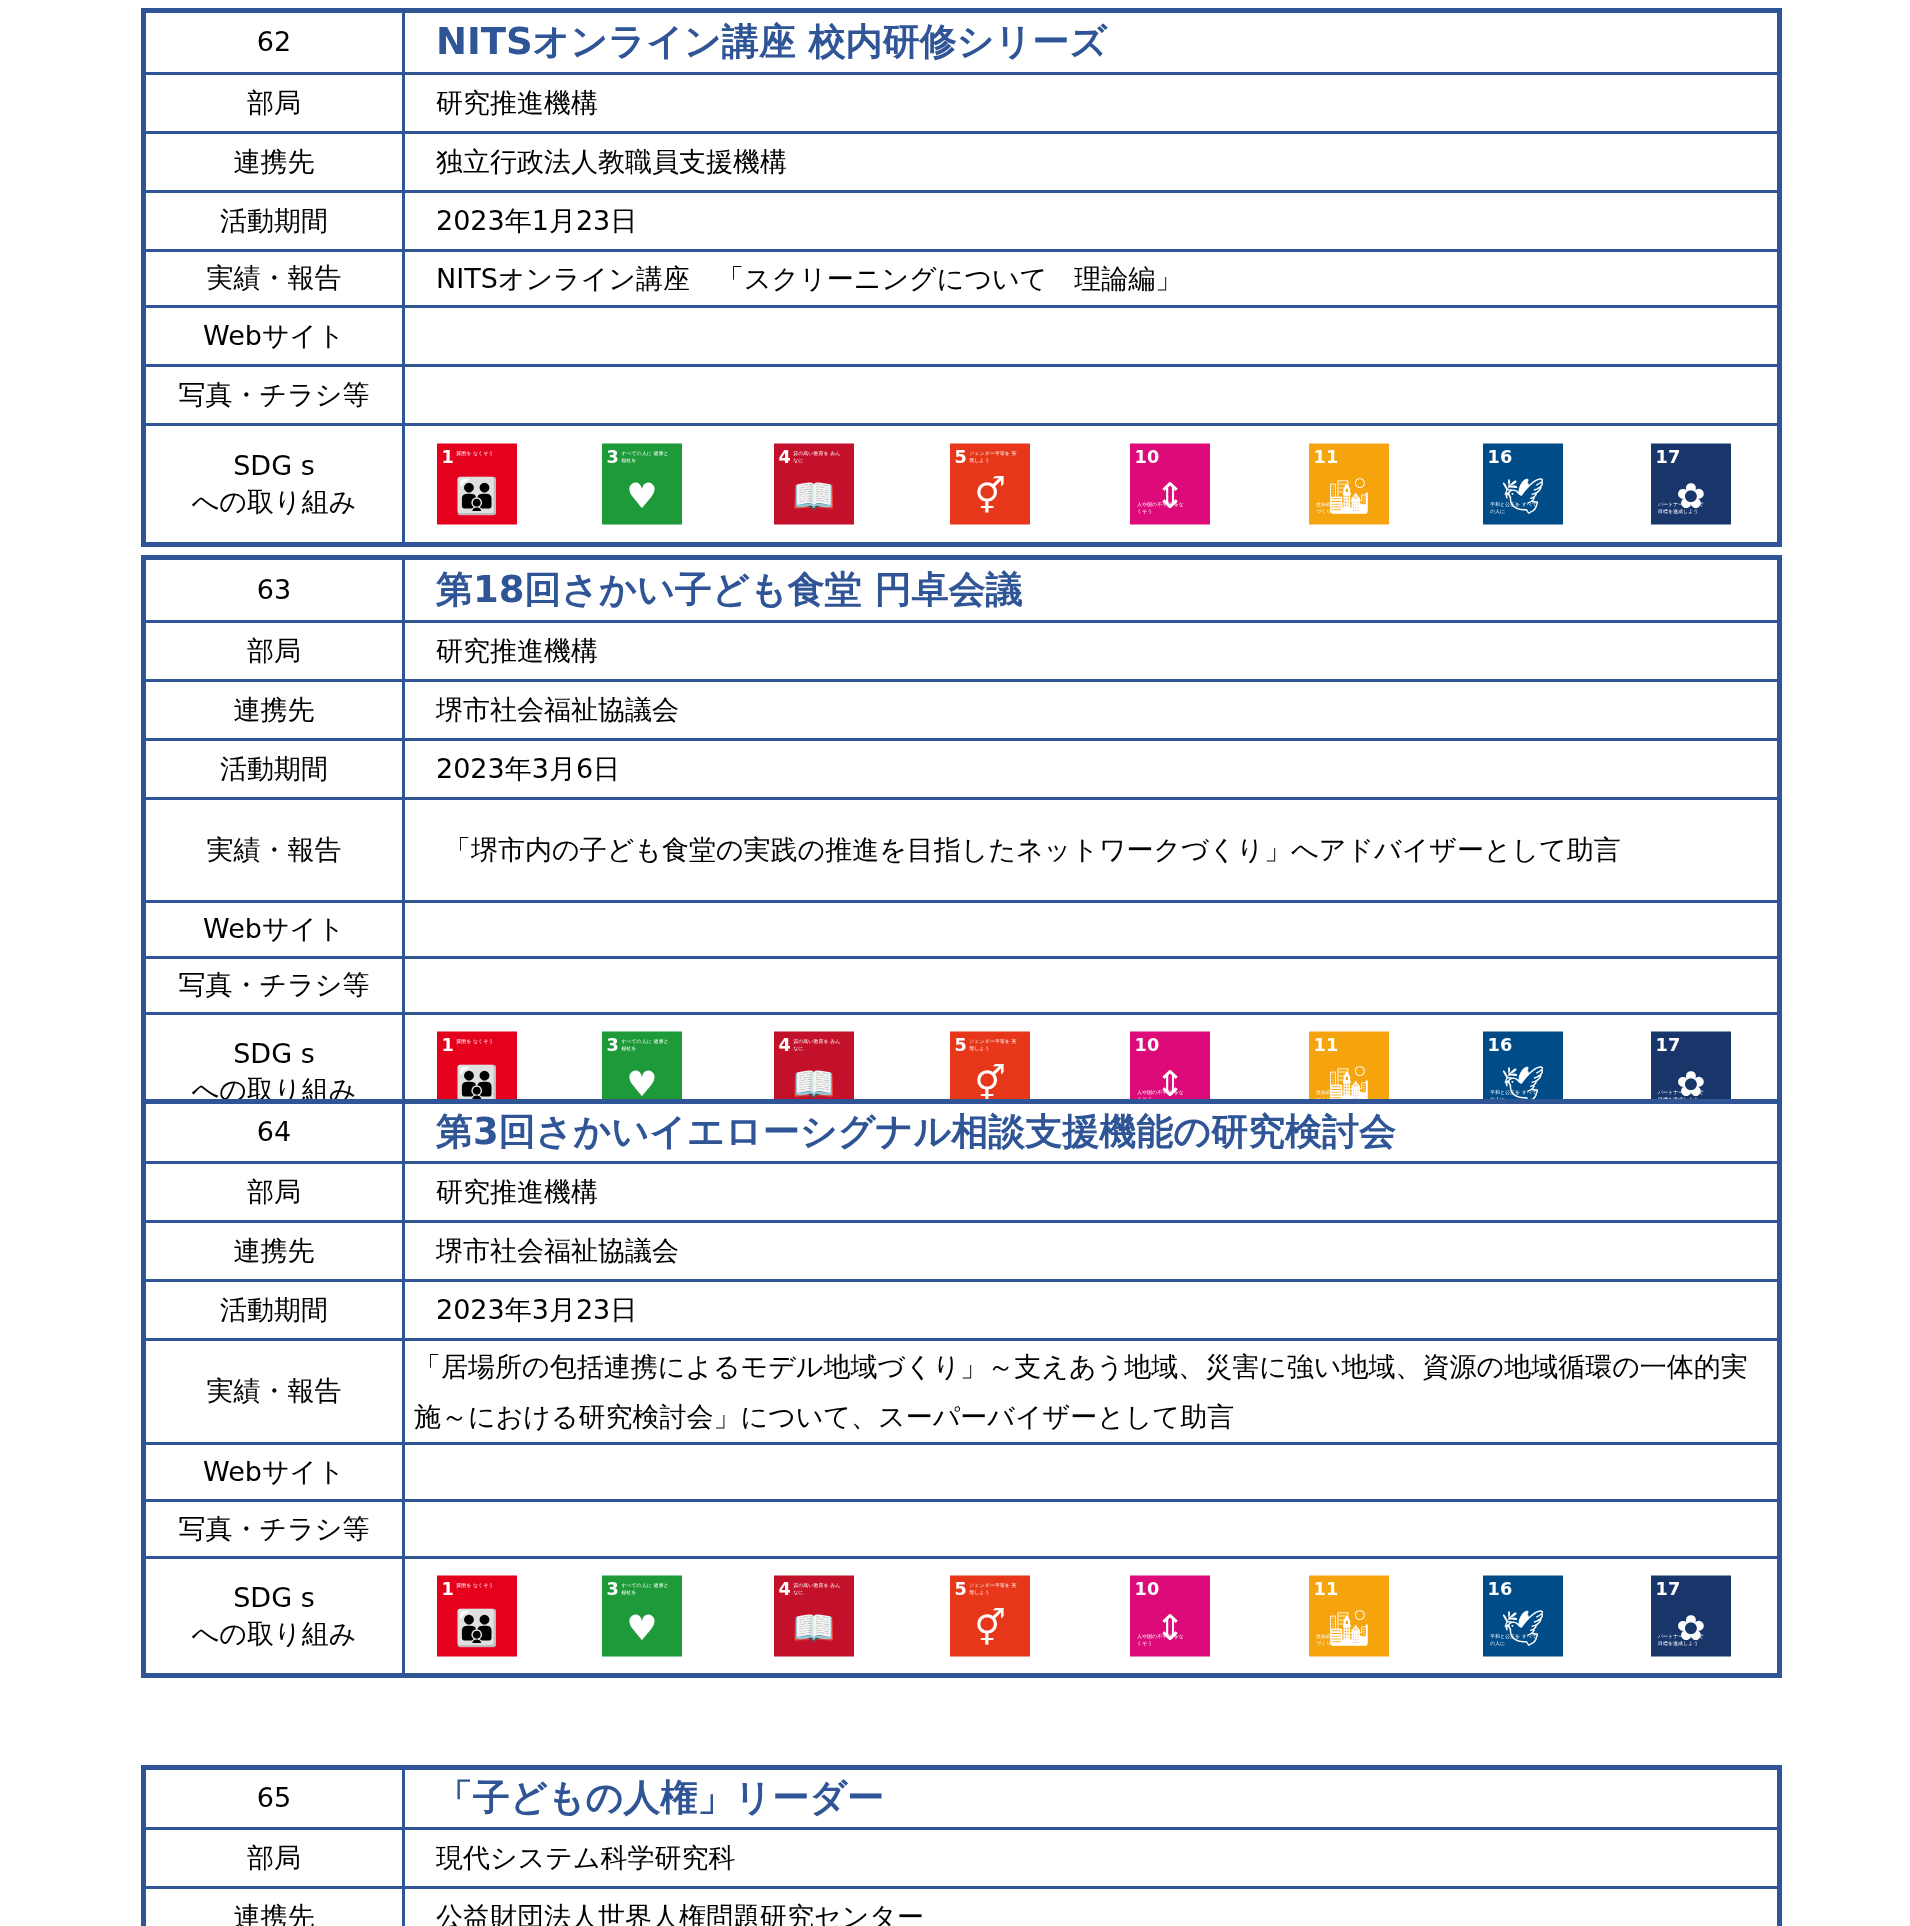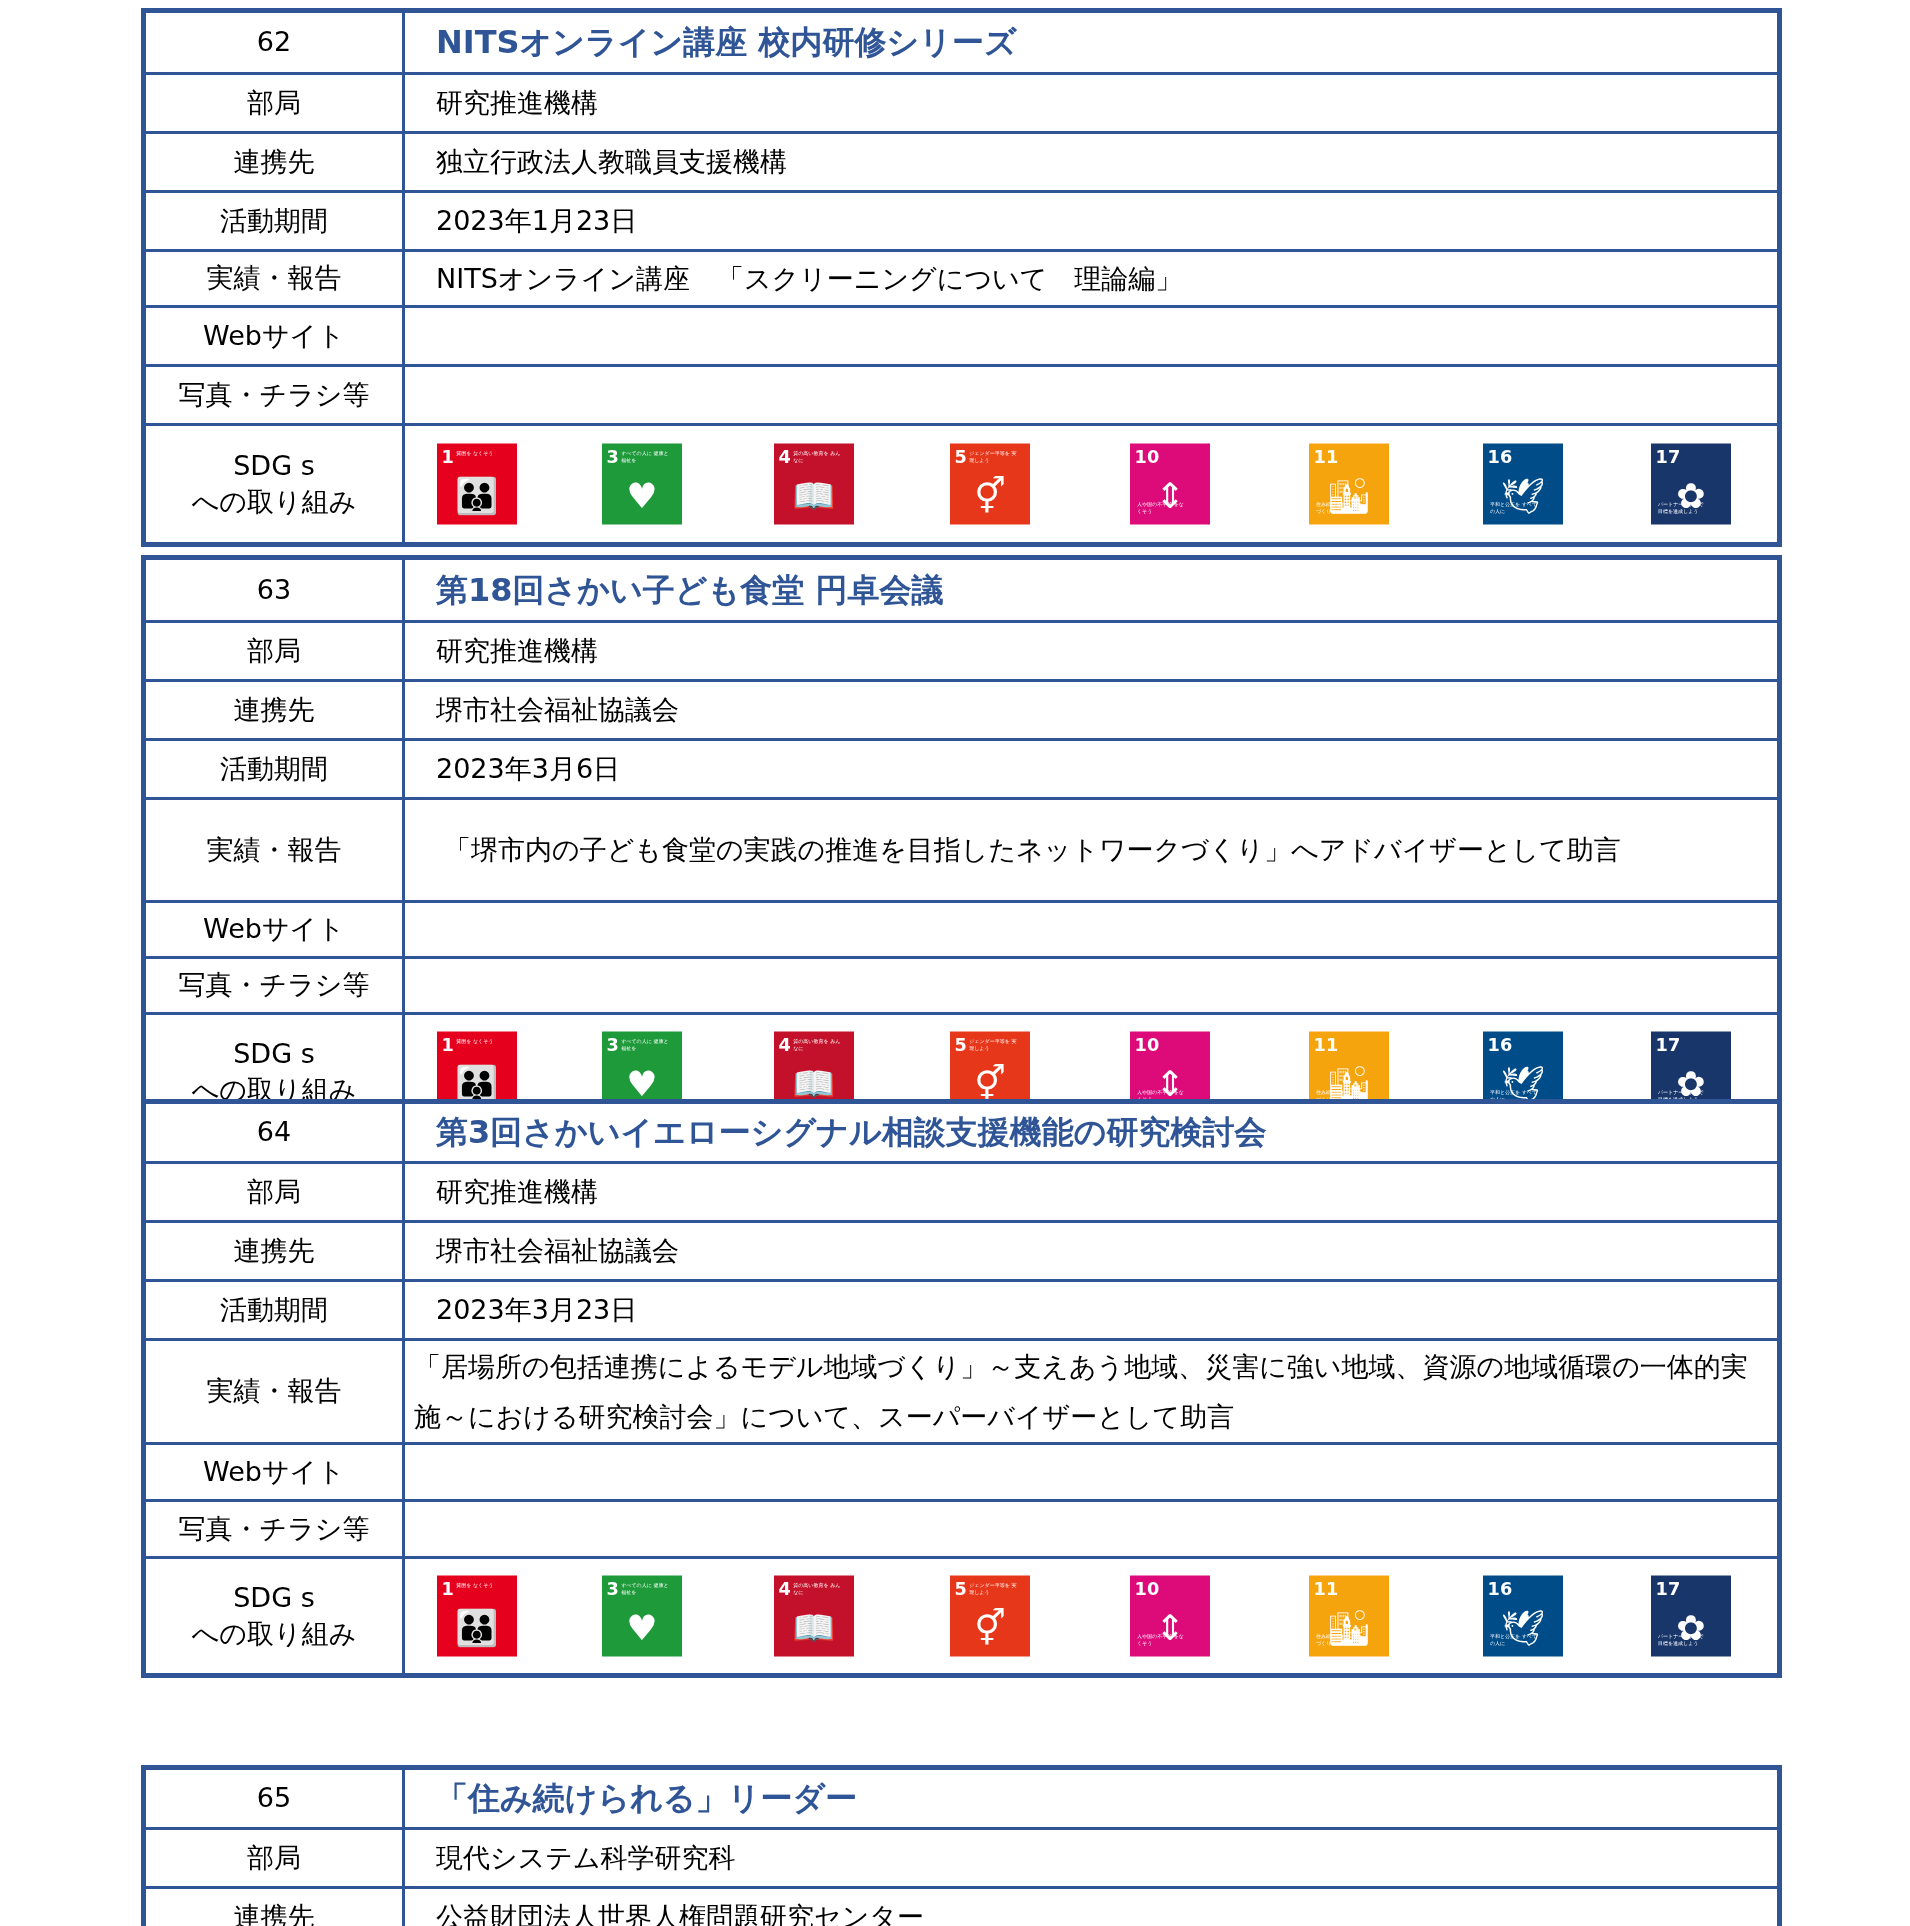--- a/index.html
+++ b/index.html
@@ -7,21 +7,21 @@
          font-family: "DejaVu Sans", "Liberation Sans", sans-serif; color:#000; }
   .block { position:absolute; left:141px; width:1641px; box-sizing:border-box;
            border:5.8px solid #2F5597; background:#fff; }
   .row { display:flex; box-sizing:border-box; border-top:3.5px solid #2F5597; }
   .row:first-child { border-top:none; }
   .label { width:259px; flex:0 0 259px; border-right:3.1px solid #2F5597; box-sizing:border-box;
            display:flex; flex-direction:column; align-items:center; justify-content:center;
            font-size:27px; line-height:1.35; text-align:center; }
   .value { flex:1; display:flex; align-items:center; padding:0 15.4px 0 31px; box-sizing:border-box;
            font-size:27px; line-height:1.9; }
-  .value.title { color:#2F5597; font-weight:bold; font-size:32px; }
+  .value.title { color:#2F5597; font-weight:bold; font-size:37px; }
   .value.multi { align-items:center;padding-left:9px; }
   .sdg-row .value { padding:0; justify-content:flex-start; position:relative; }
   .sdg { position:absolute; top:50%; transform:translateY(-50%); width:80px; height:81px;
          color:#fff; box-sizing:border-box; padding:5.4px 4.6px; }
   .sdg .num { font-size:17.7px; font-weight:bold; line-height:1; display:inline-block; vertical-align:top; }
   .sdg .cap { font-size:5px; line-height:1.3; display:inline-block; vertical-align:top; margin-left:2.3px; margin-top:0.8px; max-width:50px; }
   .sdg .glyph { position:absolute; left:0; right:0; bottom:10.8px; text-align:center; font-size:35px; line-height:1; }
 </style>
 </head>
 <body>
@@ -163,21 +163,21 @@
         <div class="sdg" style="left: 904px; background: rgb(245, 164, 14);"><span class="num">11</span><span class="cap">住み続けられる まちづくりを</span><div class="glyph">🏙</div></div>
         <div class="sdg" style="left: 1078px; background: rgb(0, 76, 136);"><span class="num">16</span><span class="cap">平和と公正を すべての人に</span><div class="glyph">🕊</div></div>
         <div class="sdg" style="left: 1246px; background: rgb(25, 54, 106);"><span class="num">17</span><span class="cap">パートナーシップで 目標を達成しよう</span><div class="glyph">✿</div></div>
       </div>
   </div>
 </div>
 
 <div class="block" style="top:1765px;">
   <div class="row" style="height:57px;">
     <div class="label">65</div>
-    <div class="value title">「住み続けられる」リーダー</div>
+    <div class="value title">「子どもの人権」リーダー</div>
   </div>
   <div class="row" style="height:59px;">
     <div class="label">部局</div>
     <div class="value">現代システム科学研究科</div>
   </div>
   <div class="row" style="height:59px;">
     <div class="label">連携先</div>
     <div class="value">公益財団法人世界人権問題研究センター</div>
   </div>
 

